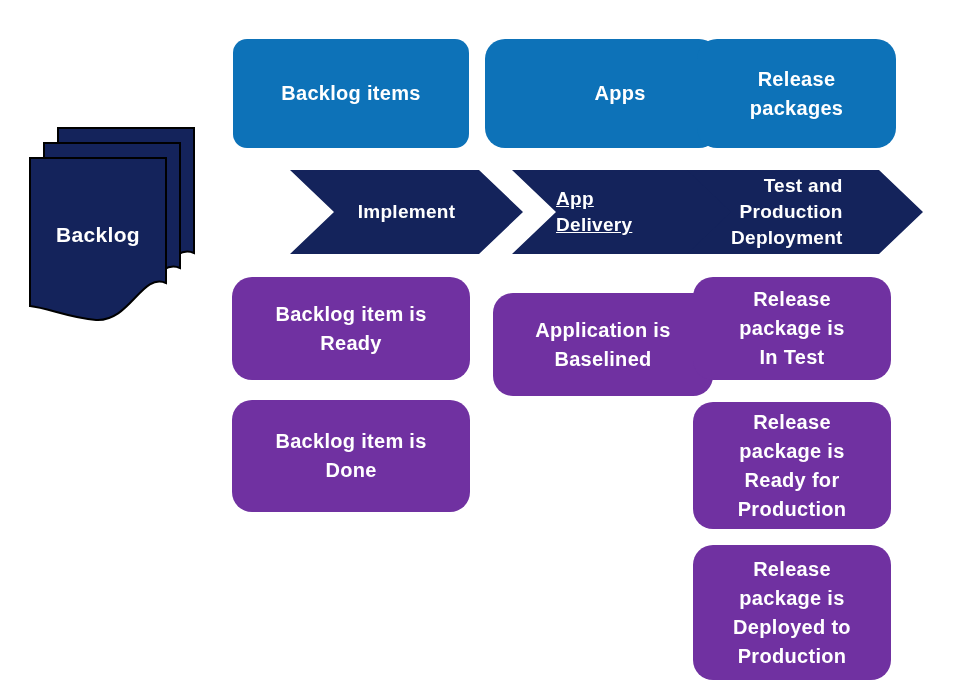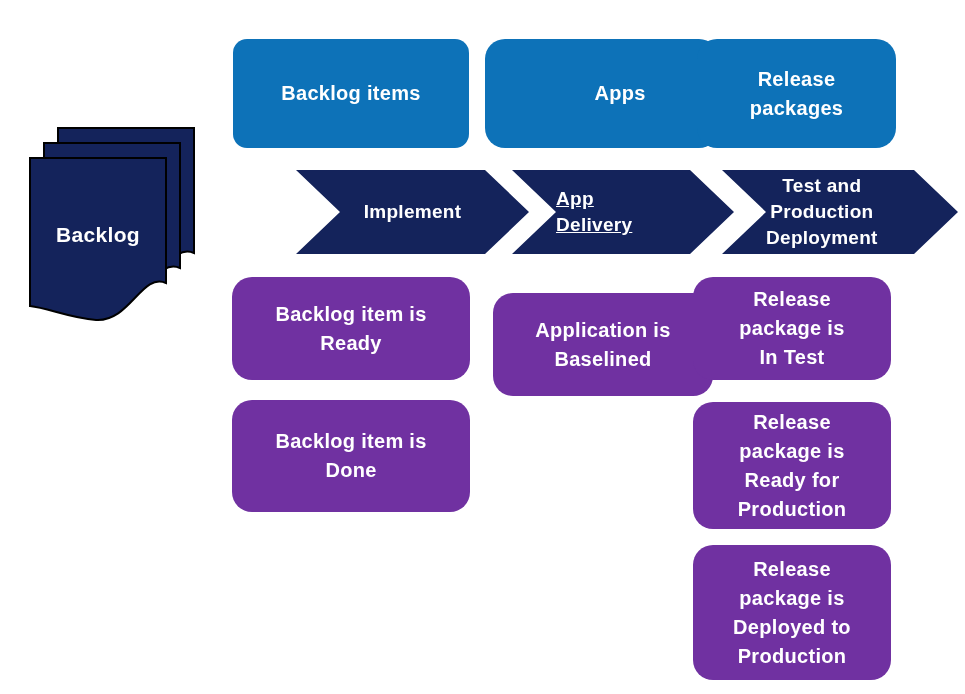--- a/index.html
+++ b/index.html
@@ -40,23 +40,23 @@
     position:absolute;
     top:170px;height:84px;
     background:#14235b;
     display:flex;align-items:center;
     color:#ffffff;font-weight:bold;
     font-size:19px;line-height:26px;
     white-space:pre-line;
     letter-spacing:.3px;
     clip-path:polygon(0 0, calc(100% - 44px) 0, 100% 50%, calc(100% - 44px) 100%, 0 100%, 44px 50%);
   }
-  .arrow1{left:296px;width:233px;justify-content:center;text-align:center;}
+  .arrow1{left:290px;width:233px;justify-content:center;text-align:center;}
   .arrow2{left:512px;width:222px;padding-left:44px;box-sizing:border-box;text-align:left;text-decoration:underline;}
-  .arrow3{left:722px;width:236px;padding-left:44px;box-sizing:border-box;text-align:center;}
+  .arrow3{left:687px;width:236px;padding-left:44px;box-sizing:border-box;text-align:right;}
   
   .backlog-icon{position:absolute;left:28px;top:126px;}
   .backlog-icon path{fill:#14235b;stroke:#000000;stroke-width:2px;}
   .backlog-icon text{
     fill:#ffffff;font-weight:bold;font-size:21px;
     font-family:"Liberation Sans", sans-serif;
     text-anchor:middle;letter-spacing:.3px;
   }
 </style>
 </head>

